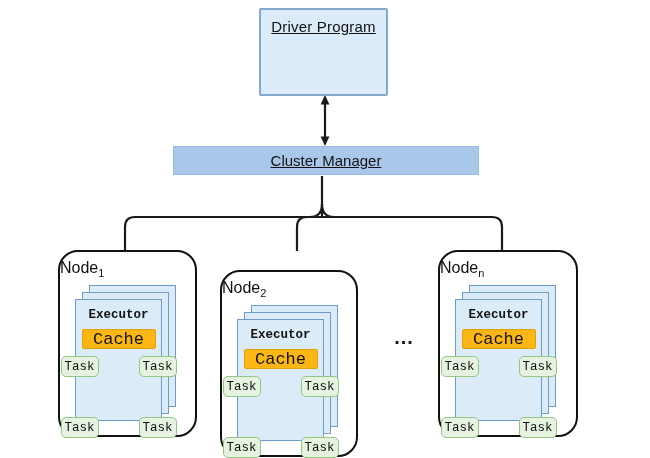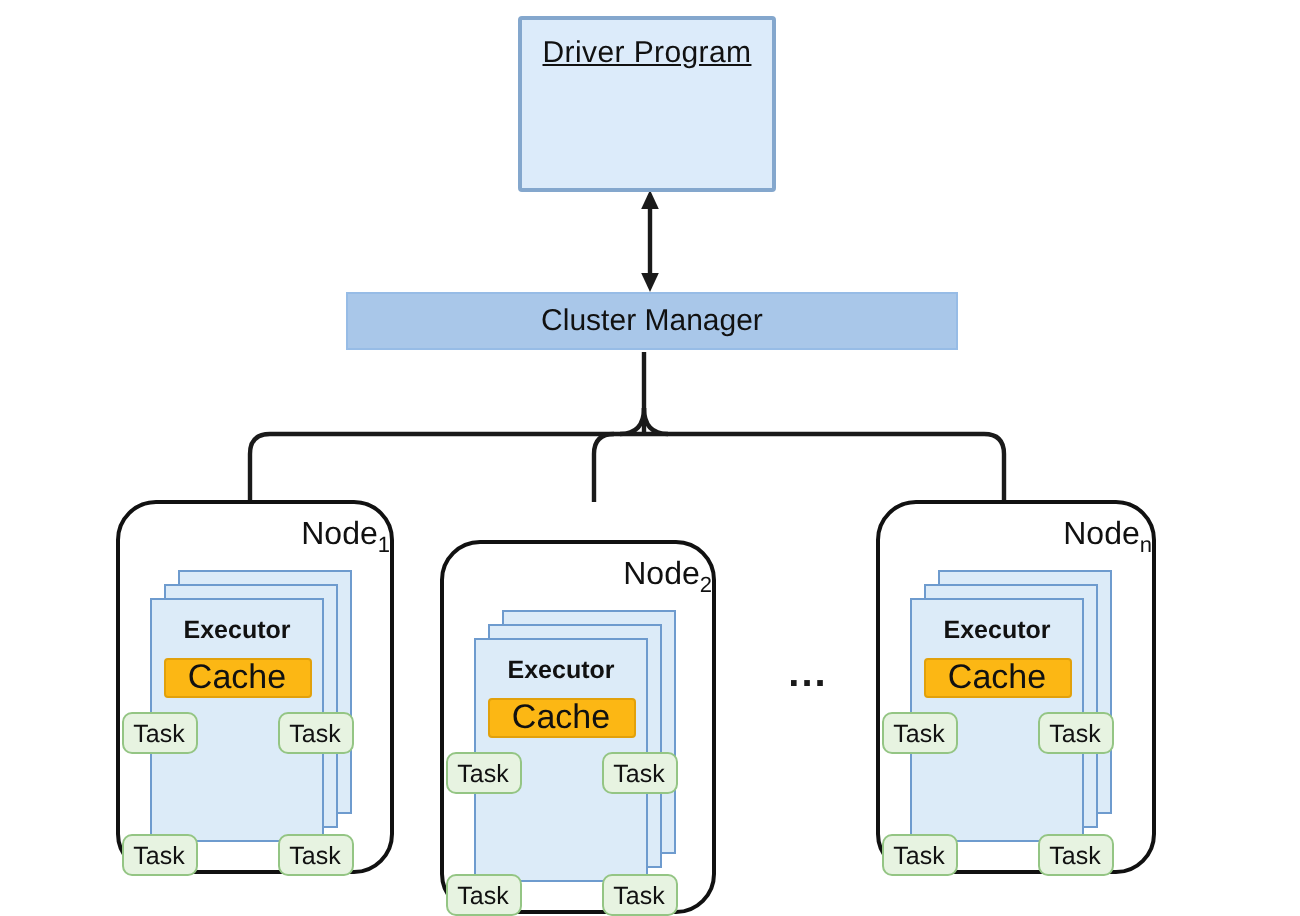--- a/index.html
+++ b/index.html
@@ -53,37 +53,38 @@
   
   .cluster-manager {
     position: absolute;
     left: 173px; top: 146px;
     width: 306px; height: 29px;
     background: var(--cluster-manager-fill, #a9c7e9);
     border: 1px solid var(--cluster-manager-border, #97bce6);
     box-sizing: border-box;
     display: flex; align-items: center; justify-content: center;
     font-size: 15px;
+    text-decoration: underline;
   }
   
   .node {
     position: absolute;
     top: 250px;
     height: 187px;
     background: #ffffff;
     border: 2.5px solid var(--node-border, #111111);
     border-radius: 20px;
     box-sizing: border-box;
   }
   .node-1 { left: 58px;  width: 139px; }
   .node-2 { left: 220px; width: 138px; margin-top: 20px; }
   .node-n { left: 438px; width: 140px; }
   .node-title {
     margin-top: 7px;
-    text-align: right;
+    text-align: left;
     font-size: 16px;
   }
   .node-title sub {
     font-size: 11px;
     line-height: 0;
   }
   
   .executor-stack {
     position: absolute;
     left: 15px; top: 33px;
@@ -96,20 +97,21 @@
     border: 1.5px solid var(--executor-border, #6e9bce);
     box-sizing: border-box;
   }
   .layer-back  { left: 14px; top: 0; }
   .layer-mid   { left: 7px;  top: 7px; }
   .layer-front {
     left: 0; top: 14px;
     display: flex;
     flex-direction: column;
     align-items: center;
+    font-family: Liberation Mono, monospace;
   }
   .executor-title {
     margin-top: 8px;
     font-size: 12.5px;
     font-weight: bold;
   }
   .cache-box {
     margin-top: 7px;
     width: 74px; height: 20px;
     background: var(--cache-fill, #fcb714);

